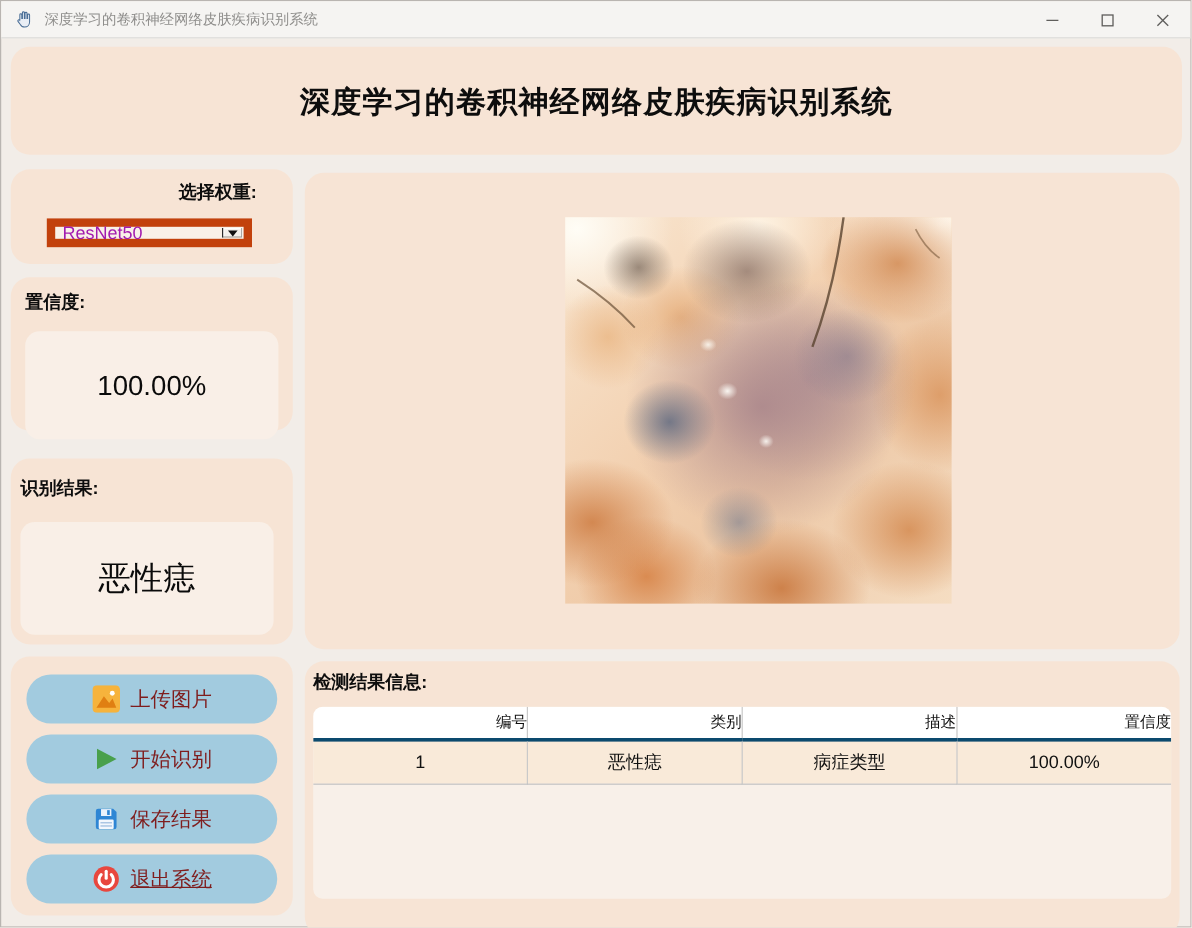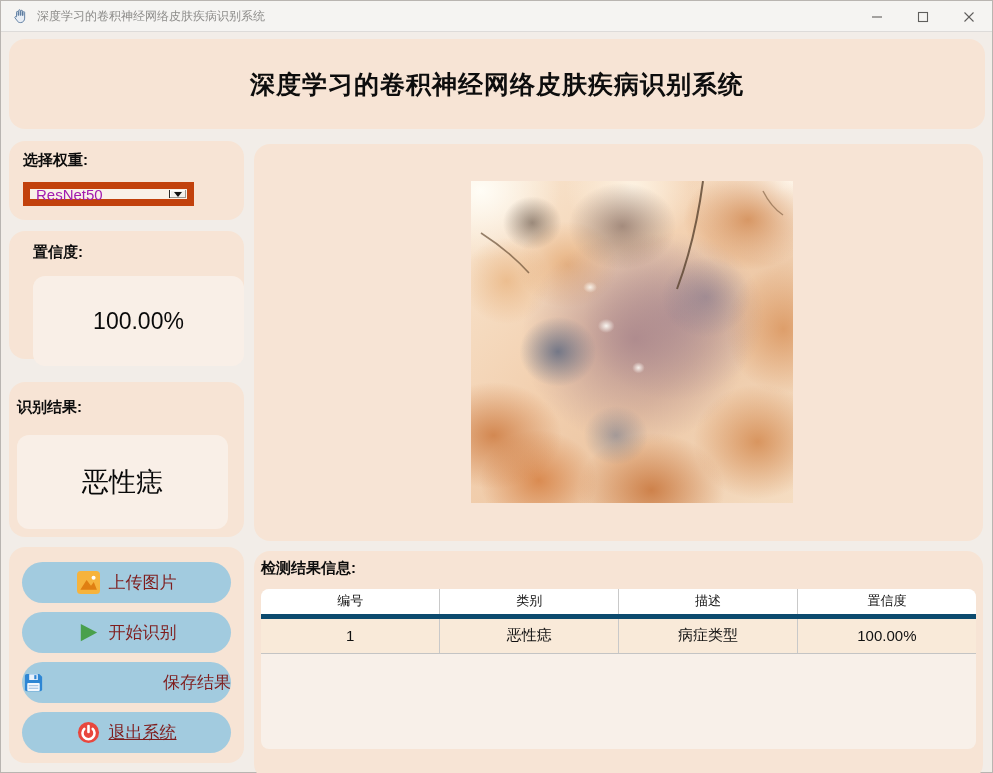--- a/index.html
+++ b/index.html
@@ -38,22 +38,22 @@
 
   
   .panel { position:absolute; background:#f7e4d5; border-radius:16px; }
   .panel-label { font-weight:bold; font-size:15px; color:#0d0d0d; }
   .inner-box {
     background:#f9efe7; border-radius:12px;
     display:flex; align-items:center; justify-content:center;
   }
 
   
-  .weight-panel  { left:8px; top:140px; width:235px; height:79px;  padding:10px 14px; }
-  .confid-panel  { left:8px; top:230px; width:235px; height:128px; padding:12px 24px; }
+  .weight-panel  { left:8px; top:140px; width:235px; height:79px;  padding:10px 30px;text-align:right; }
+  .confid-panel  { left:8px; top:230px; width:235px; height:128px; padding:12px 12px; }
   .result-panel  { left:8px; top:381px; width:235px; height:155px; padding:16px 8px; }
   .buttons-panel { left:8px; top:546px; width:235px; height:216px; }
 
   .combo {
     margin-top:12px; width:171px; height:24px;
     background:#f9f1e8; border:7px solid #c2410c;
     display:flex; align-items:center; position:relative;
     font-size:15px; color:#a21caf; padding-left:6px; cursor:default;
   }
   .combo-btn {
@@ -69,21 +69,21 @@
   .result-box { margin-top:18px; width:211px; height:94px; }
   .result-value { font-size:27px; color:#0a0a0a; }
 
   .side-btn {
     position:absolute; left:13px; width:209px; height:41px;
     background:#a2cbdf; border:none; border-radius:21px;
     display:flex; align-items:center; justify-content:center; gap:9px;
     font-family:inherit; font-size:17px; color:#7f1d1d; cursor:pointer;
   }
   .side-btn svg { width:23px; height:23px; }
-  .btn-1 { top:15px; } .btn-2 { top:65px; } .btn-3 { top:115px;justify-content:space-between; } .btn-4 { top:165px;text-decoration:underline; }
+  .btn-1 { top:15px; } .btn-2 { top:65px; } .btn-3 { top:115px; } .btn-4 { top:165px;text-decoration:underline; }
 
   
   .image-panel { left:253px; top:143px; width:729px; height:397px; }
   .lesion {
     position:absolute; left:217px; top:37px; width:322px; height:322px;
     background:
       radial-gradient(42px 38px at 19% 13%, rgba(62,47,38,.50), rgba(62,47,38,0) 70%),
       radial-gradient(75px 60px at 47% 14%, rgba(96,70,64,.55), rgba(96,70,64,0) 72%),
       radial-gradient(55px 50px at 27% 53%, rgba(86,100,126,.78), rgba(86,100,126,0) 70%),
       radial-gradient(46px 42px at 45% 79%, rgba(108,118,140,.55), rgba(108,118,140,0) 70%),
@@ -109,21 +109,21 @@
   .lesion svg { position:absolute; inset:0; width:100%; height:100%; }
 
   .table-panel { left:253px; top:550px; width:729px; height:229px; padding:8px 7px; }
   .table-box {
     margin-top:11px; width:715px; height:160px;
     background:#f8f0e9; border-radius:8px; overflow:hidden;
   }
   table.results { width:100%; border-collapse:collapse; table-layout:fixed; }
   table.results th {
     background:#ffffff; font-weight:normal; font-size:13px; color:#111;
-    height:27px; border-right:1px solid #c9c9c9; border-bottom:5px solid #0c4a6e;
+    height:27px; border-right:1px solid #c9c9c9; border-bottom:3px solid #0c4a6e;text-align:right;
   }
   table.results td {
     background:#f9ead9; font-size:15px; color:#111; text-align:center;
     height:37px; border-right:1px solid #c9c9c9; border-bottom:1px solid #c4c4c4;
   }
   table.results th:last-child, table.results td:last-child { border-right:none;margin-left:17px; }
   td.green { color:#0aa00a; }
 </style>
 </head>
 <body>

